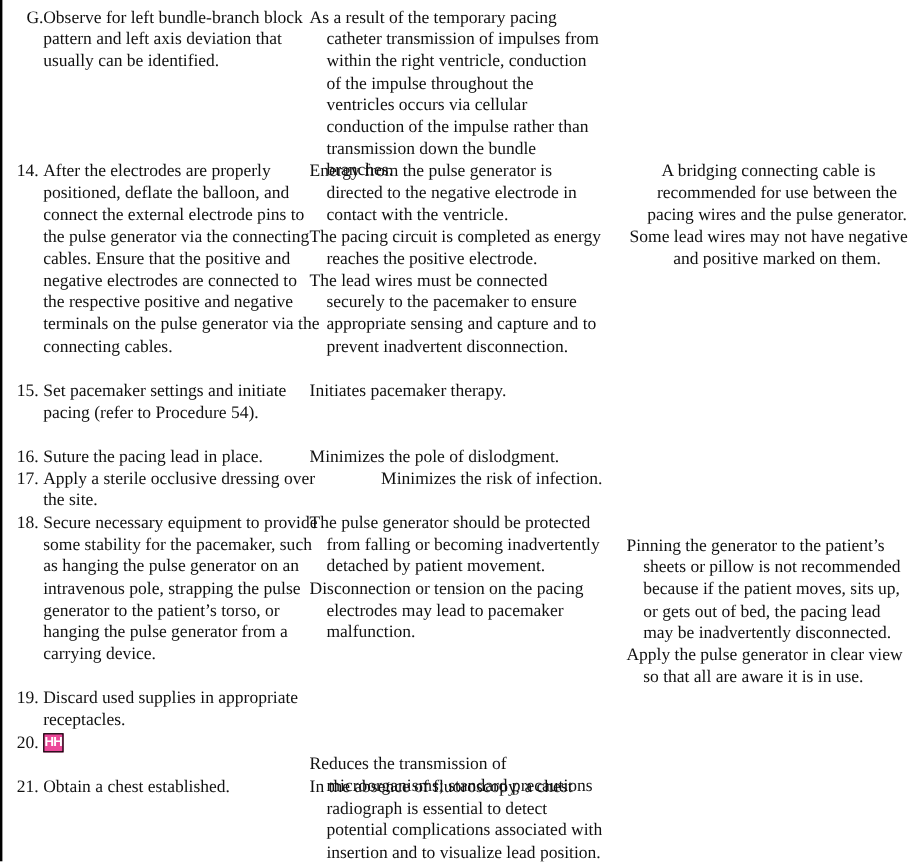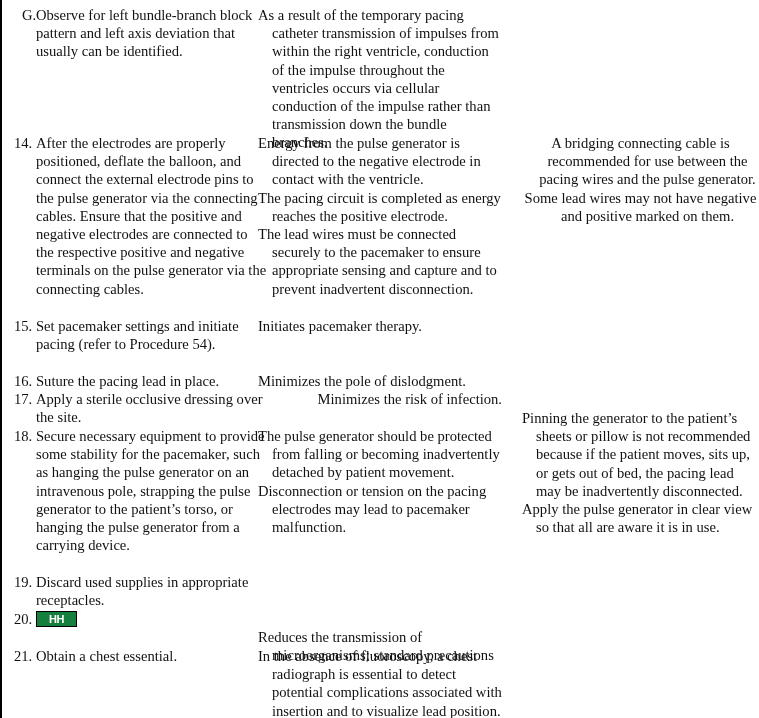--- a/index.html
+++ b/index.html
@@ -14,23 +14,23 @@
   .step .num { position: absolute; left: 0; top: 0; }
   .step .txt { position: absolute; left: 0; top: 0; }
   .col1 { left: 14px; width: 250px; }
   .col1 .txt { left: 22px; width: 232px; }
   .col1.sub { left: 22px; }
   .col1.sub .txt { left: 14px; width: 226px; }
   .col2 { left: 258px; width: 244px; }
   .col3 { left: 522px; width: 237px; }
   .para { padding-left: 14px; text-indent: -14px; margin: 0; }
   .hh-icon {
-    display: inline-block; background: #15803d; color: #fff;
+    display: inline-block; background: #ec4899; color: #fff;
     font-family: "Liberation Sans", "DejaVu Sans", sans-serif; font-weight: bold;
-    font-size: 11px; line-height: 14px; padding: 0 12px; letter-spacing: -0.5px;
+    font-size: 11px; line-height: 14px; padding: 0 0; letter-spacing: -0.5px;
     border: 1px solid #000; vertical-align: 1px;
   }
 </style>
 </head>
 <body>
 
 <div class="left-rule"></div>
 
 <div class="step col1 sub" style="top:6px;">
   <span class="num">G.</span>
@@ -79,21 +79,21 @@
 </div>
 
 <div class="step col1" style="top:427px;">
   <span class="num">18.</span>
   <div class="txt">Secure necessary equipment to provide some stability for the pacemaker, such as hanging the pulse generator on an intravenous pole, strapping the pulse generator to the patient’s torso, or hanging the pulse generator from a carrying device.</div>
 </div>
 <div class="cell col2" style="top:427px;">
   <p class="para">The pulse generator should be protected from falling or becoming inadvertently detached by patient movement.</p>
   <p class="para">Disconnection or tension on the pacing electrodes may lead to pacemaker malfunction.</p>
 </div>
-<div class="cell col3" style="top:409px;">
+<div class="cell col3" style="top:446px;">
   <p class="para">Pinning the generator to the patient’s sheets or pillow is not recommended because if the patient moves, sits up, or gets out of bed, the pacing lead may be inadvertently disconnected.</p>
   <p class="para">Apply the pulse generator in clear view so that all are aware it is in use.</p>
 </div>
 
 <div class="step col1" style="top:573px;">
   <span class="num">19.</span>
   <div class="txt">Discard used supplies in appropriate receptacles.</div>
 </div>
 
 <div class="step col1" style="top:610px;">
@@ -101,17 +101,17 @@
   <div class="txt">
     <span class="hh-icon">HH</span>
   </div>
 </div>
 <div class="cell col2" style="top:628px;">
   <p class="para">Reduces the transmission of microorganisms; standard precautions</p>
 </div>
 
 <div class="step col1" style="top:647px;">
   <span class="num">21.</span>
-  <div class="txt">Obtain a chest essential.</div>
+  <div class="txt">Obtain a chest established.</div>
 </div>
 <div class="cell col2" style="top:647px;">
   <p class="para">In the absence of fluoroscopy, a chest radiograph is essential to detect potential complications associated with insertion and to visualize lead position.</p>
 </div>
 
 </body></html>

